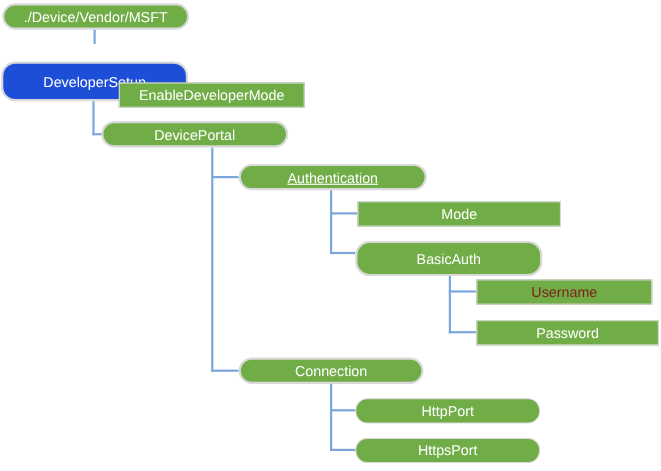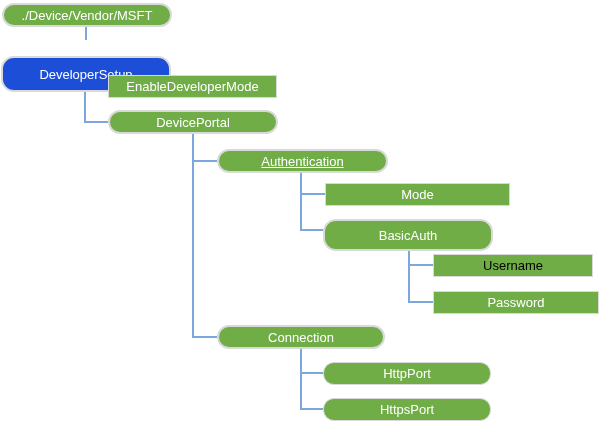--- a/index.html
+++ b/index.html
@@ -48,33 +48,33 @@
     <div class="seg" style="background: rgb(123, 167, 220); left: 300px; top: 408px; width: 23px; height: 2px;"></div>
     <div class="node pill" style="left: 2px; top: 3px; width: 170px; height: 24px; background: rgb(112, 173, 71); border-color: rgb(217, 217, 217); color: rgb(255, 255, 255);">
       <span>./Device/Vendor/MSFT</span>
     </div>
     <div class="node pill" style="left: 1px; top: 40px; width: 170px; height: 36px; background: #1d4ed8; border-color: rgb(217, 217, 217); color: rgb(255, 255, 255); margin-top: 16px;">
       <span>DeveloperSetup</span>
     </div>
     <div class="node rect" style="left: 108px; top: 75px; width: 169px; height: 23px; background: rgb(112, 173, 71); border-color: rgb(217, 217, 217); color: rgb(255, 255, 255);">
       <span>EnableDeveloperMode</span>
     </div>
-    <div class="node pill" style="left: 108px; top: 110px; width: 170px; height: 24px; background: rgb(112, 173, 71); border-color: rgb(217, 217, 217); color: rgb(255, 255, 255);">
+    <div class="node pill" style="left: 92px; top: 110px; width: 170px; height: 24px; background: rgb(112, 173, 71); border-color: rgb(217, 217, 217); color: rgb(255, 255, 255);">
       <span>DevicePortal</span>
     </div>
     <div class="node pill" style="left: 217px; top: 149px; width: 171px; height: 24px; background: rgb(112, 173, 71); border-color: rgb(217, 217, 217); color: rgb(255, 255, 255); text-decoration: underline;">
       <span>Authentication</span>
     </div>
     <div class="node rect" style="left: 325px; top: 183px; width: 185px; height: 23px; background: rgb(112, 173, 71); border-color: rgb(217, 217, 217); color: rgb(255, 255, 255);">
       <span>Mode</span>
     </div>
     <div class="node pill" style="left: 323px; top: 219px; width: 170px; height: 32px; background: rgb(112, 173, 71); border-color: rgb(217, 217, 217); color: rgb(255, 255, 255);">
       <span>BasicAuth</span>
     </div>
-    <div class="node rect" style="left: 433px; top: 254px; width: 160px; height: 23px; background: rgb(112, 173, 71); border-color: rgb(217, 217, 217); color: #000000;">
+    <div class="node rect" style="left: 433px; top: 254px; width: 160px; height: 23px; background: rgb(112, 173, 71); border-color: rgb(217, 217, 217); color: #7f1d1d;">
       <span>Username</span>
     </div>
     <div class="node rect" style="left: 433px; top: 291px; width: 166px; height: 23px; background: rgb(112, 173, 71); border-color: rgb(217, 217, 217); color: rgb(255, 255, 255); align-items: center;">
       <span>Password</span>
     </div>
     <div class="node pill" style="left: 217px; top: 325px; width: 168px; height: 24px; background: rgb(112, 173, 71); border-color: rgb(217, 217, 217); color: rgb(255, 255, 255);">
       <span>Connection</span>
     </div>
     <div class="node rect" style="left: 323px; top: 362px; width: 168px; height: 23px; background: rgb(112, 173, 71); border-color: rgb(217, 217, 217); color: rgb(255, 255, 255); border-radius: 11px;">
       <span>HttpPort</span>

